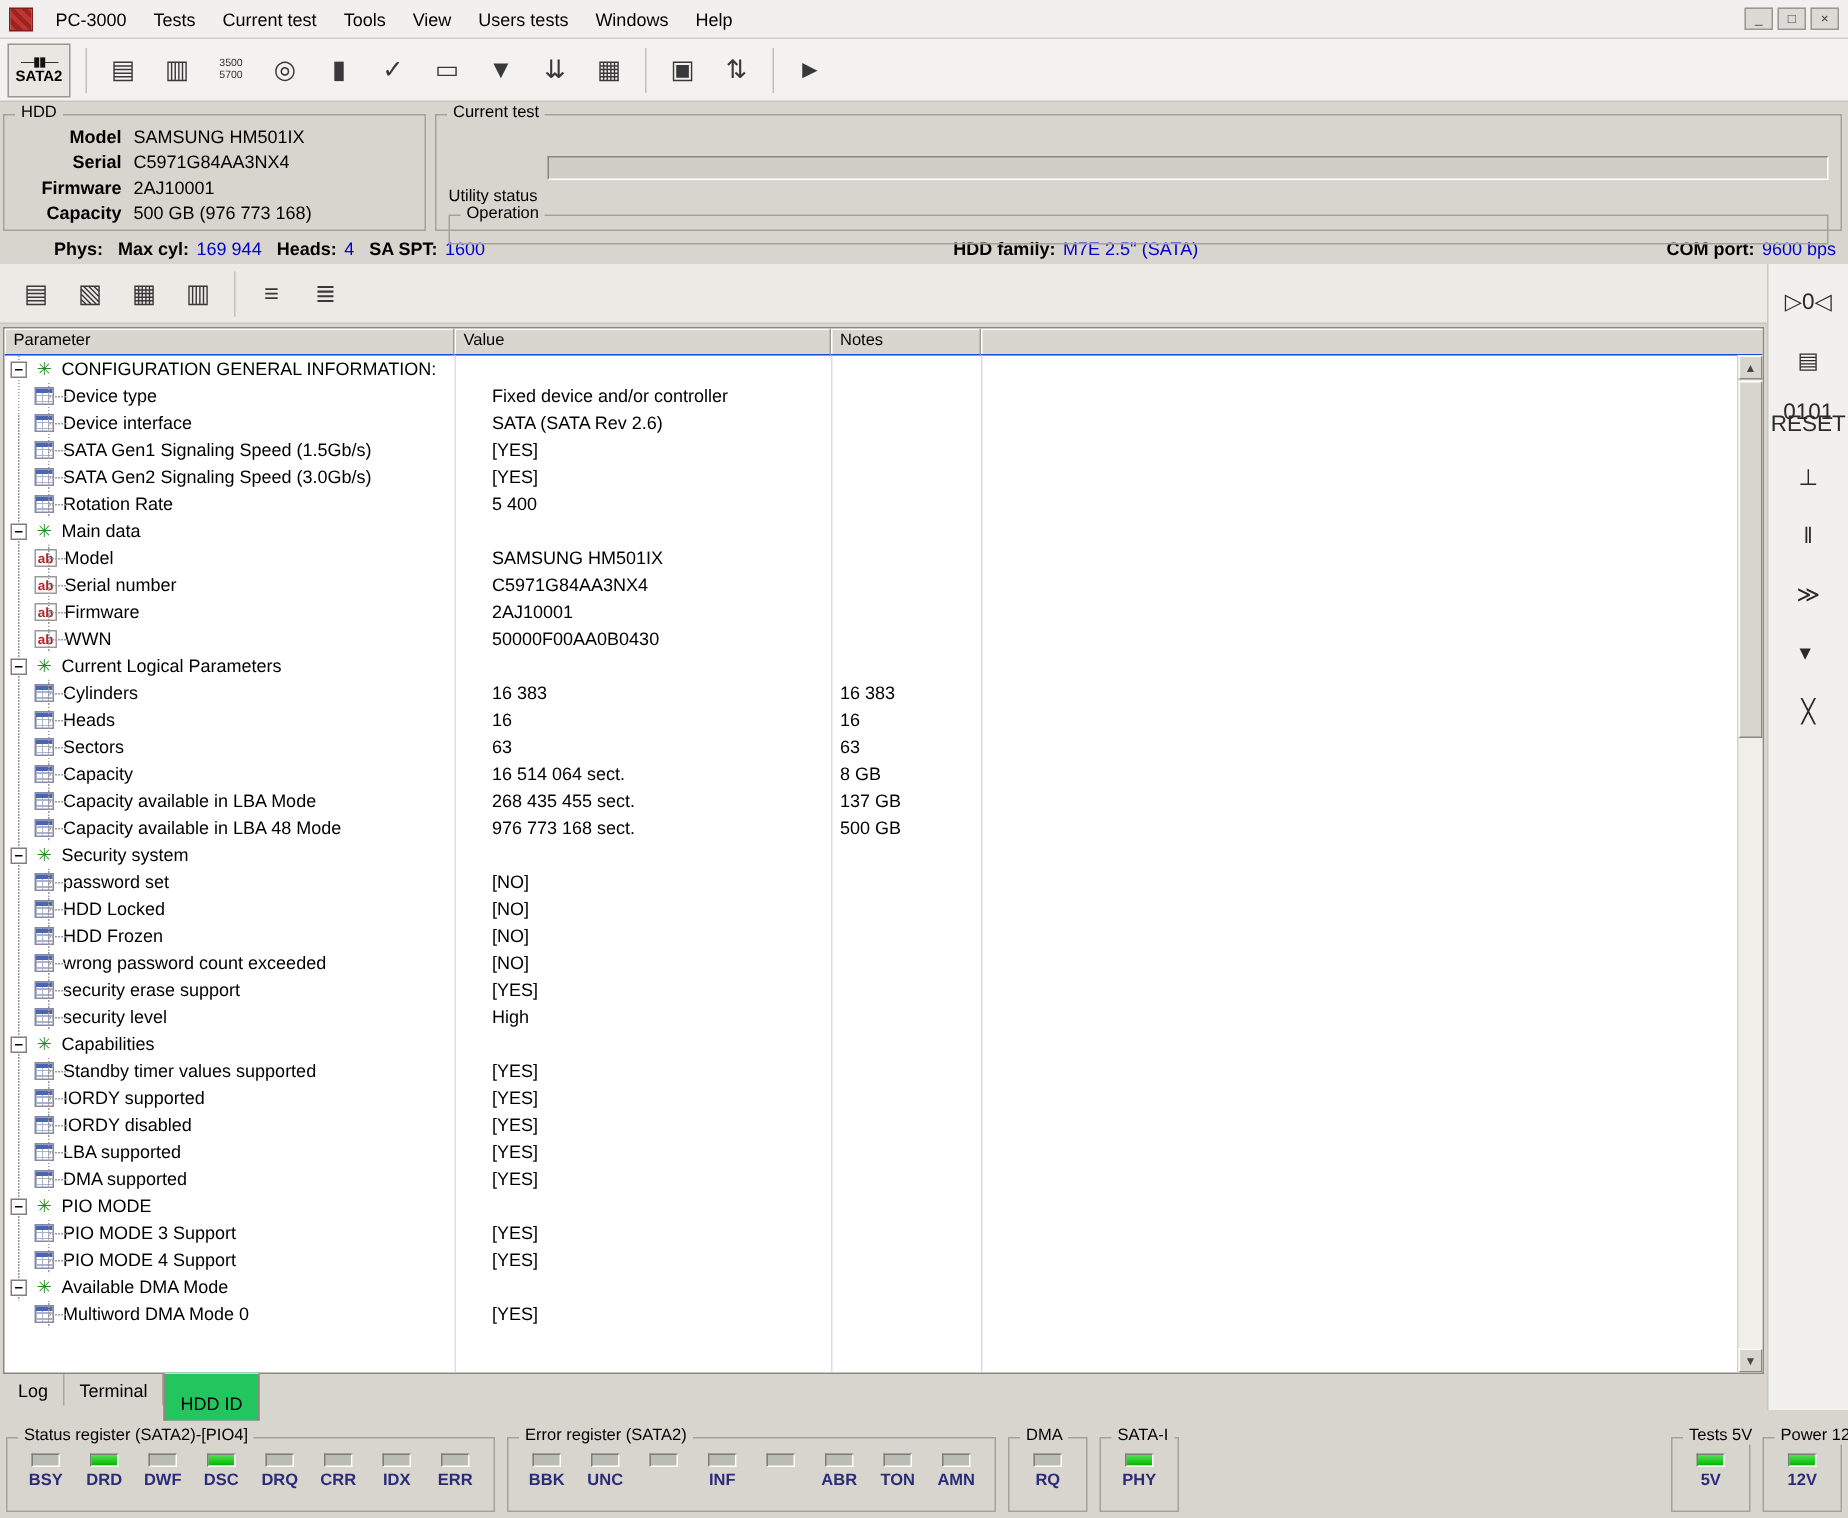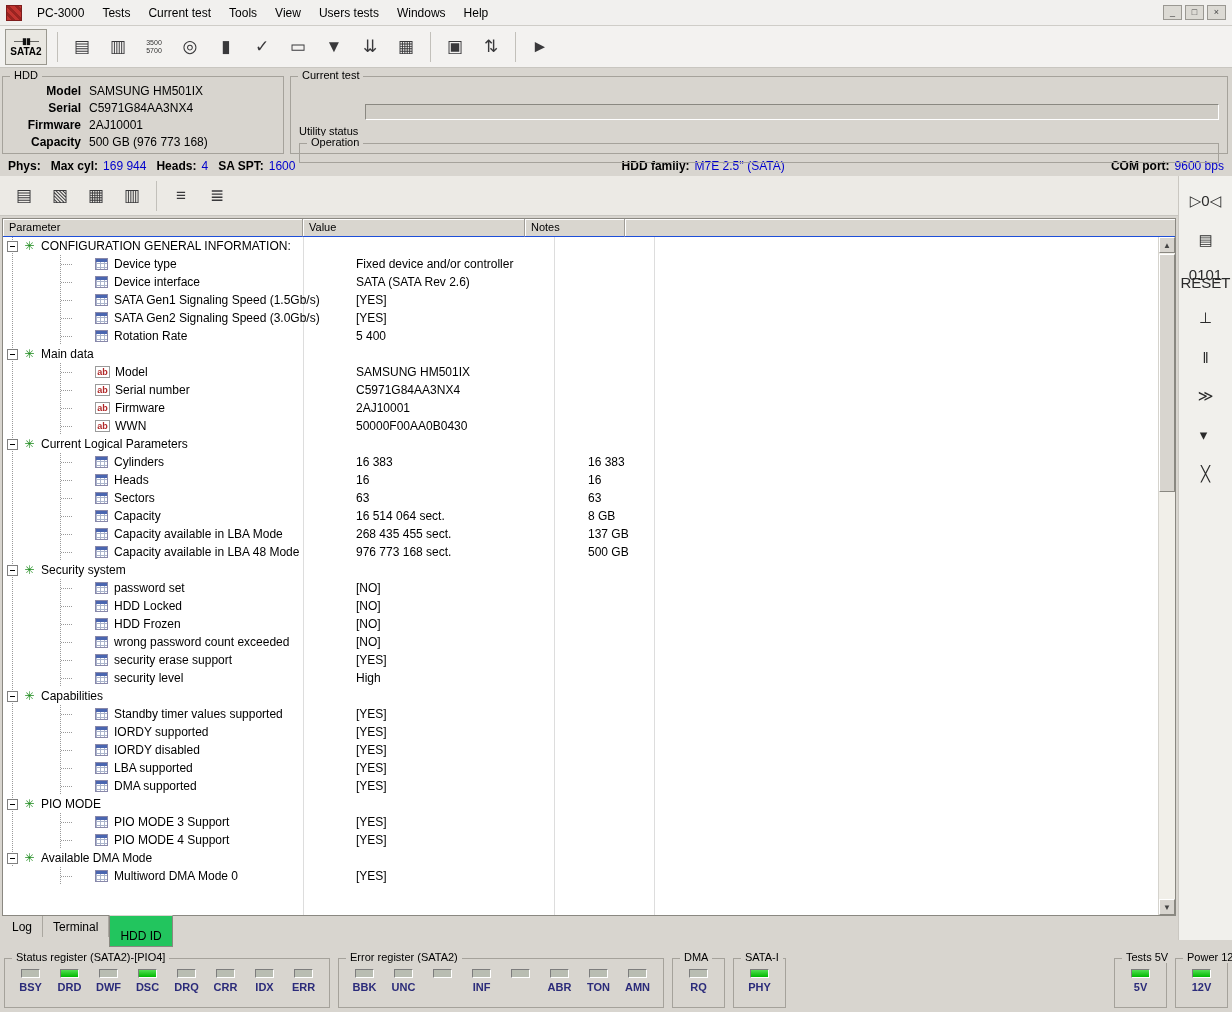--- a/index.html
+++ b/index.html
@@ -43,51 +43,51 @@
   .hdd-value{margin-left:8px;white-space:nowrap;}
   .ctbox{flex:1;padding:10px 8px 4px;}
   .ut-row{display:flex;align-items:center;margin-bottom:6px;}
   .ut-label{width:66px;flex:none;font-size:11px;margin-top:38px;}
   .sunken{flex:1;height:16px;background:#d0cdc6;border:1px solid;border-color:#8a8881 #ffffff #ffffff #8a8881;}
   .opbox{height:20px;margin:4px 0 0 0;}
 
   
   .statusline{height:20px;display:flex;align-items:center;justify-content:space-between;padding:0 8px;}
   .sl-group{display:flex;align-items:center;white-space:nowrap;}
-  .sl-phys{font-weight:bold;}
+  .sl-phys{font-weight:bold;margin-left:28px;}
   .sl-label{font-weight:bold;margin-left:10px;}
   .sl-value{color:#0000cc;margin-left:5px;}
   #phys-segments{display:flex;align-items:center;}
 
   
   .workspace{display:flex;height:764px;}
   .leftcol{width:1178px;display:flex;flex-direction:column;}
   .subtoolbar{height:40px;background:#eceae5;display:flex;align-items:center;padding:0 6px;border-bottom:1px solid #c8c6c0;}
 
   .tablewrap{flex:1;position:relative;margin:2px 2px 0 2px;border:1px solid #8a8881;background:#fff;overflow:hidden;display:flex;flex-direction:column;}
   .thead{height:18px;display:flex;flex:none;}
   .hcell{background:#d9d6cf;border-right:1px solid #a09d97;border-bottom:1px solid #1d4ed8;box-shadow:inset 1px 1px 0 #fff;padding:2px 0 0 6px;font-size:11px;overflow:hidden;white-space:nowrap;}
   .h-param{width:300px;}
-  .h-value{width:222px;}
+  .h-value{width:251px;}
   .h-notes{width:100px;}
   .h-fill{flex:1;border-right:none;}
 
   .tbody{flex:1;position:relative;
     background-image:
       linear-gradient(#dddddd,#dddddd),
       linear-gradient(#dddddd,#dddddd),
       linear-gradient(#dddddd,#dddddd),
       repeating-linear-gradient(#9a9a9a 0 1px, rgba(0,0,0,0) 1px 2px);
     background-size:1px 100%,1px 100%,1px 100%,1px 630px;
     background-position:300px 0,551px 0,651px 0,9px 0;
     background-repeat:no-repeat;}
   .trow{display:flex;height:18px;align-items:center;white-space:nowrap;}
   .c-param{width:300px;height:100%;display:flex;align-items:center;position:relative;overflow:hidden;flex:none;}
   .group .c-param{padding-left:4px;}
-  .item  .c-param{padding-left:64px;margin-left:28px;}
+  .item  .c-param{padding-left:20px;}
   .item .c-param::before{content:"";position:absolute;left:29px;top:0;height:100%;width:1px;
     background-image:repeating-linear-gradient(#9a9a9a 0 1px, rgba(0,0,0,0) 1px 2px);}
   .item .c-param::after{content:"";position:absolute;left:30px;top:9px;width:12px;height:1px;
     background-image:repeating-linear-gradient(90deg,#9a9a9a 0 1px, rgba(0,0,0,0) 1px 2px);}
   .c-value{width:251px;padding-left:25px;overflow:hidden;flex:none;}
   .c-notes{width:100px;padding-left:6px;overflow:hidden;flex:none;}
   .expand{width:11px;height:11px;flex:none;border:1px solid #808080;background:#fff;position:relative;margin-right:5px;z-index:1;}
   .expand::after{content:"";position:absolute;left:2px;right:2px;top:4px;height:1px;background:#000;}
   .flower{width:13px;flex:none;margin-right:5px;color:#1e8c1e;font-size:12px;line-height:13px;text-align:center;}
   .grid-icon{width:13px;height:12px;flex:none;margin-right:6px;border:1px solid #8888aa;

